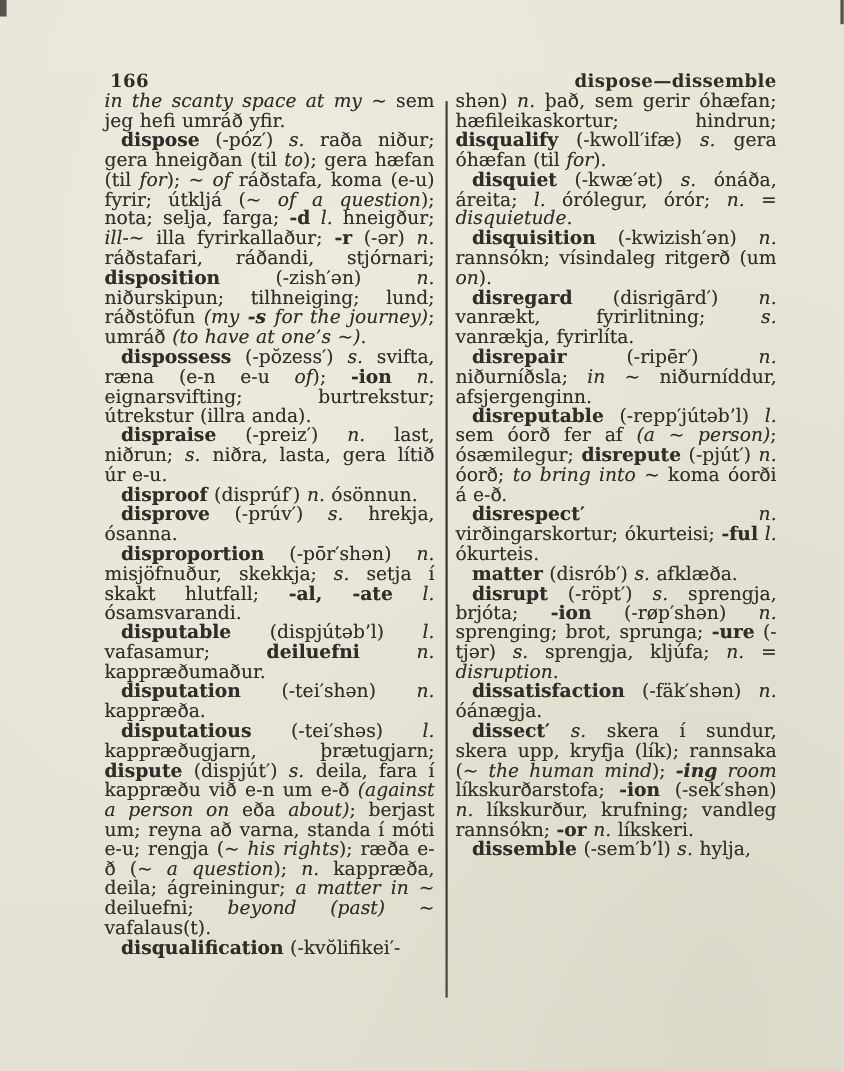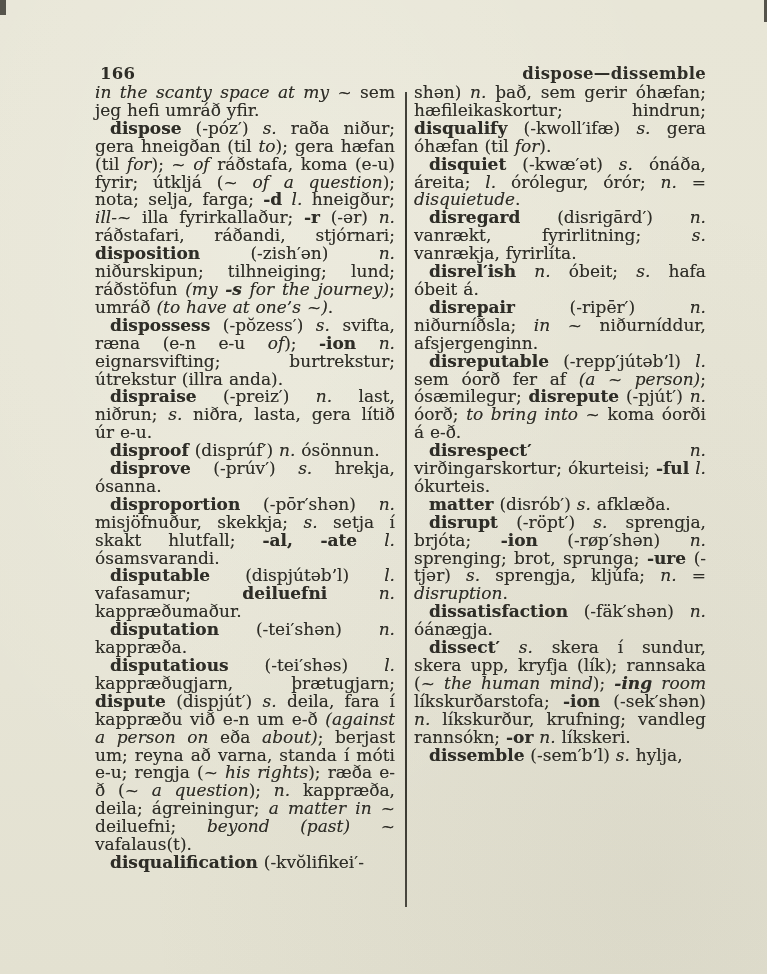--- a/index.html
+++ b/index.html
@@ -80,22 +80,22 @@
       <p class="entry"><span class="seg-b">disprove</span><span> (-prúv′) </span><span class="seg-i">s.</span><span> hrekja, ósanna.</span></p>
       <p class="entry"><span class="seg-b">disproportion</span><span> (-pōr′shən) </span><span class="seg-i">n.</span><span> misjöfnuður, skekkja; </span><span class="seg-i">s.</span><span> setja í skakt hlutfall; </span><span class="seg-b">-al, -ate</span><span> </span><span class="seg-i">l.</span><span> ósamsvarandi.</span></p>
       <p class="entry"><span class="seg-b">disputable</span><span> (dispjútəb’l) </span><span class="seg-i">l.</span><span> vafasamur; </span><span class="seg-b">deiluefni</span><span> </span><span class="seg-i">n.</span><span> kappræðumaður.</span></p>
       <p class="entry"><span class="seg-b">disputation</span><span> (-tei′shən) </span><span class="seg-i">n.</span><span> kappræða.</span></p>
       <p class="entry"><span class="seg-b">disputatious</span><span> (-tei′shəs) </span><span class="seg-i">l.</span><span> kappræðugjarn, þrætugjarn; </span><span class="seg-b">dispute</span><span> (dispjút′) </span><span class="seg-i">s.</span><span> deila, fara í kappræðu við e-n um e-ð </span><span class="seg-i">(against a person on</span><span> eða </span><span class="seg-i">about)</span><span>; berjast um; reyna að varna, standa í móti e-u; rengja (~ </span><span class="seg-i">his rights</span><span>); ræða e-ð (~ </span><span class="seg-i">a question</span><span>); </span><span class="seg-i">n.</span><span> kappræða, deila; ágreiningur; </span><span class="seg-i">a matter in</span><span> ~ deiluefni; </span><span class="seg-i">beyond (past)</span><span> ~ vafalaus(t).</span></p>
       <p class="entry"><span class="seg-b">disqualification</span><span> (-kvŏlifikei′-</span></p>
     </div>
   <div class="col col-right" id="col-right">
       <p class="entry no-indent"><span>shən) </span><span class="seg-i">n.</span><span> það, sem gerir óhæfan; hæfileikaskortur; hindrun; </span><span class="seg-b">disqualify</span><span> (-kwoll′ifæ) </span><span class="seg-i">s.</span><span> gera óhæfan (til </span><span class="seg-i">for</span><span>).</span></p>
       <p class="entry"><span class="seg-b">disquiet</span><span> (-kwæ′ət) </span><span class="seg-i">s.</span><span> ónáða, áreita; </span><span class="seg-i">l.</span><span> órólegur, órór; </span><span class="seg-i">n.</span><span> = </span><span class="seg-i">disquietude</span><span>.</span></p>
+      <p class="entry"><span class="seg-b">disquisition</span><span> (-kwizish′ən) </span><span class="seg-i">n.</span><span> rannsókn; vísindaleg ritgerð (um </span><span class="seg-i">on</span><span>).</span></p>
       <p class="entry"><span class="seg-b">disregard</span><span> (disrigārd′) </span><span class="seg-i">n.</span><span> vanrækt, fyrirlitning; </span><span class="seg-i">s.</span><span> vanrækja, fyrirlíta.</span></p>
-      <p class="entry"><span class="seg-b">disrel′ish</span><span> </span><span class="seg-i">n.</span><span> óbeit; </span><span class="seg-i">s.</span><span> hafa óbeit á.</span></p>
       <p class="entry"><span class="seg-b">disrepair</span><span> (-ripēr′) </span><span class="seg-i">n.</span><span> niðurníðsla; </span><span class="seg-i">in</span><span> ~ niðurníddur, afsjergenginn.</span></p>
       <p class="entry"><span class="seg-b">disreputable</span><span> (-repp′jútəb’l) </span><span class="seg-i">l.</span><span> sem óorð fer af </span><span class="seg-i">(a ~ person)</span><span>; ósæmilegur; </span><span class="seg-b">disrepute</span><span> (-pjút′) </span><span class="seg-i">n.</span><span> óorð; </span><span class="seg-i">to bring into</span><span> ~ koma óorði á e-ð.</span></p>
       <p class="entry"><span class="seg-b">disrespect′</span><span> </span><span class="seg-i">n.</span><span> virðingarskortur; ókurteisi; </span><span class="seg-b">-ful</span><span> </span><span class="seg-i">l.</span><span> ókurteis.</span></p>
       <p class="entry"><span class="seg-b">matter</span><span> (disrób′) </span><span class="seg-i">s.</span><span> afklæða.</span></p>
       <p class="entry"><span class="seg-b">disrupt</span><span> (-röpt′) </span><span class="seg-i">s.</span><span> sprengja, brjóta; </span><span class="seg-b">-ion</span><span> (-røp′shən) </span><span class="seg-i">n.</span><span> sprenging; brot, sprunga; </span><span class="seg-b">-ure</span><span> (-tjər) </span><span class="seg-i">s.</span><span> sprengja, kljúfa; </span><span class="seg-i">n.</span><span> = </span><span class="seg-i">disruption</span><span>.</span></p>
       <p class="entry"><span class="seg-b">dissatisfaction</span><span> (-fäk′shən) </span><span class="seg-i">n.</span><span> óánægja.</span></p>
       <p class="entry"><span class="seg-b">dissect′</span><span> </span><span class="seg-i">s.</span><span> skera í sundur, skera upp, kryfja (lík); rannsaka (~ </span><span class="seg-i">the human mind</span><span>); </span><span class="seg-bi">-ing</span><span class="seg-i"> room</span><span> líkskurðarstofa; </span><span class="seg-b">-ion</span><span> (-sek′shən) </span><span class="seg-i">n.</span><span> líkskurður, krufning; vandleg rannsókn; </span><span class="seg-b">-or</span><span> </span><span class="seg-i">n.</span><span> líkskeri.</span></p>
       <p class="entry"><span class="seg-b">dissemble</span><span> (-sem′b’l) </span><span class="seg-i">s.</span><span> hylja,</span></p>
     </div>
 </div>

